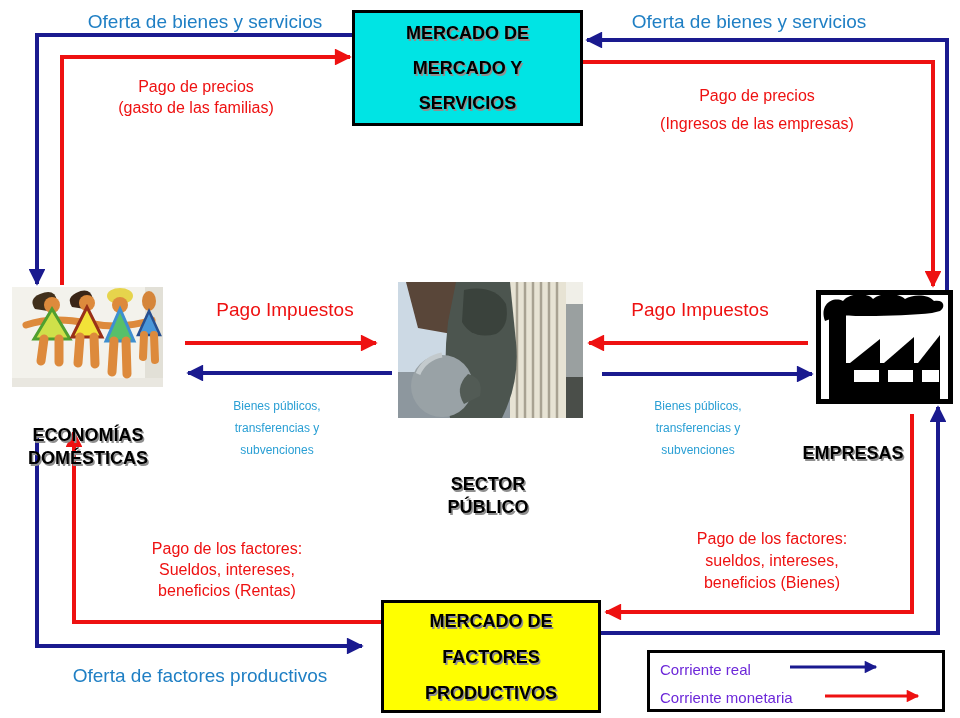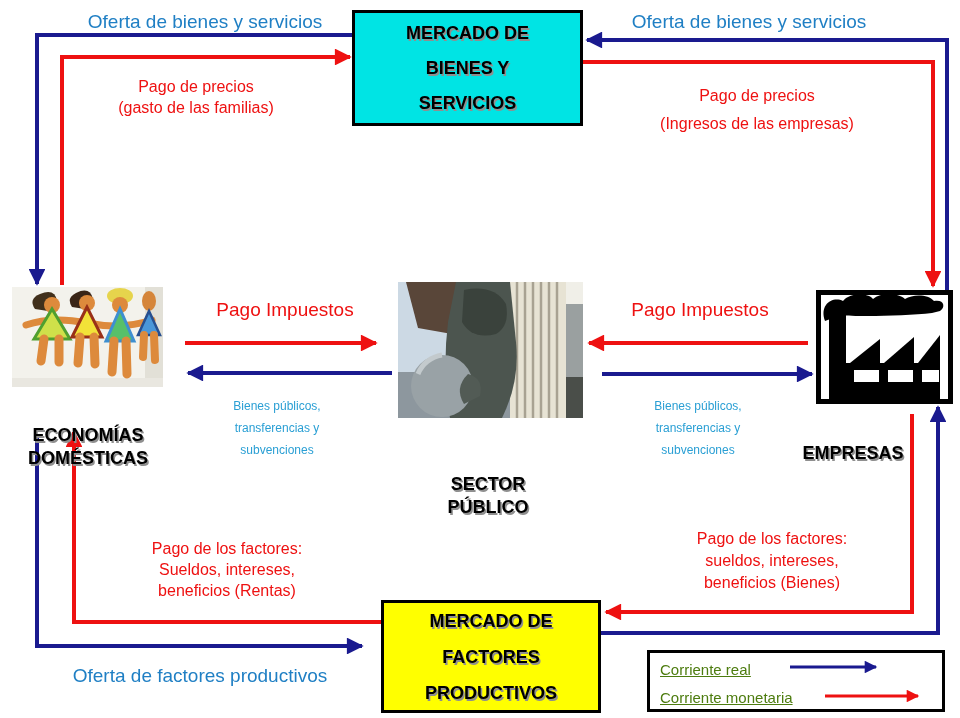--- a/index.html
+++ b/index.html
@@ -27,22 +27,22 @@
   .box .bline,.blacklbl{text-shadow:1.5px 1.5px 0 #8f8f8f;}
   .box-goods{left:352px;top:10px;width:225px;height:110px;background:var(--goods_market_bg);}
   .box-goods .bline{line-height:35px;}
   .box-factors{left:381px;top:600px;width:214px;height:107px;background:var(--factors_market_bg);}
   .box-factors .bline{line-height:36px;}
   .blacklbl{position:absolute;transform:translateX(-50%);text-align:center;color:#000;
        font-weight:bold;font-size:18px;line-height:23px;white-space:nowrap;margin-top:36px;}
   .photo{position:absolute;}
   .legend{position:absolute;left:647px;top:650px;width:292px;height:56px;border:3px solid #000;
        background:transparent;}
-  .legend .ltext{position:absolute;left:10px;color:#4d7c0f;font-size:15px;font-weight:normal;
-       white-space:nowrap;text-decoration:underline;}
+  .legend .ltext{position:absolute;left:10px;color:#6d28d9;font-size:15px;font-weight:normal;
+       white-space:nowrap;}
 </style>
 </head>
 <body>
 
 <div class="stage">
 
   <svg class="flows">
     <defs>
       <marker id="ah-navy" viewBox="0 0 10 10" refX="9" refY="5" markerWidth="5" markerHeight="4.2" orient="auto" markerUnits="strokeWidth">
         <path d="M0,0 L10,5 L0,10 Z" class="fill-navy"></path>
@@ -65,21 +65,21 @@
     <path class="flow-red" d="M808,343 L589,343" marker-end="url(#ah-red)"></path>
     <path class="flow-red" d="M381,622 L74,622 L74,432" marker-end="url(#ah-red)"></path>
     <path class="flow-red" d="M912,414 L912,612 L606,612" marker-end="url(#ah-red)"></path>
 
     <path class="flow-navy legend-line" d="M790,667 L876,667" marker-end="url(#ah-navy)"></path>
     <path class="flow-red legend-line" d="M825,696 L918,696" marker-end="url(#ah-red)"></path>
   </svg>
 
   <div class="box box-goods">
     <div class="bline">MERCADO DE</div>
-    <div class="bline">BIENES Y</div>
+    <div class="bline">MERCADO Y</div>
     <div class="bline">SERVICIOS</div>
   </div>
 
   <div class="box box-factors">
     <div class="bline">MERCADO DE</div>
     <div class="bline">FACTORES</div>
     <div class="bline">PRODUCTIVOS</div>
   </div>
 
   <svg class="photo" style="left:12px;top:287px" width="151" height="100" viewBox="0 0 151 100">

